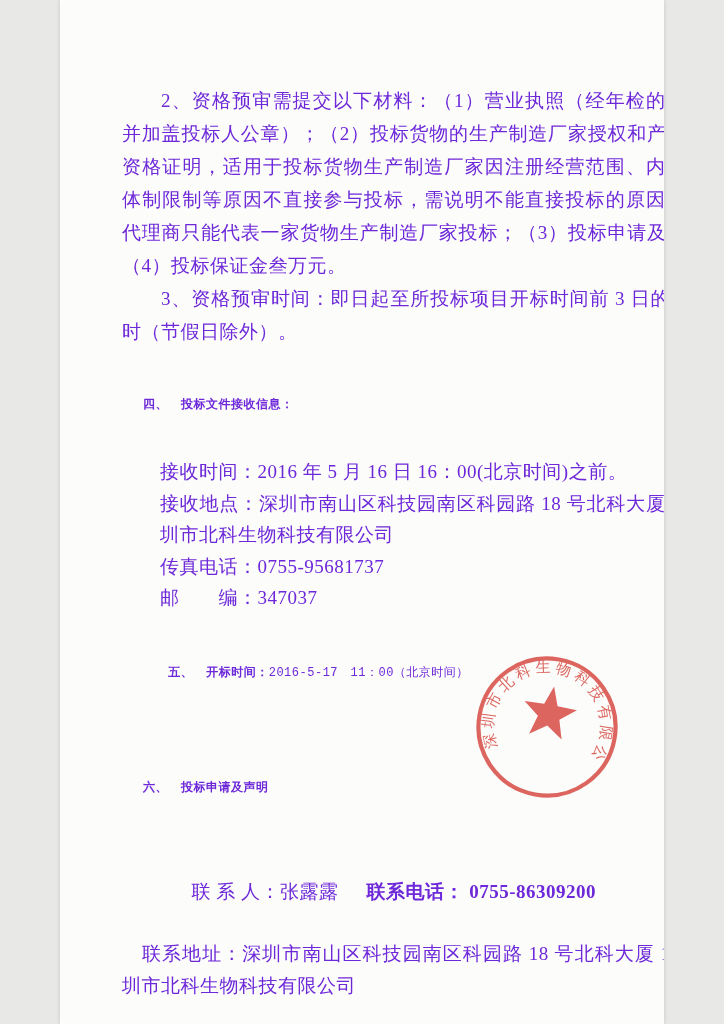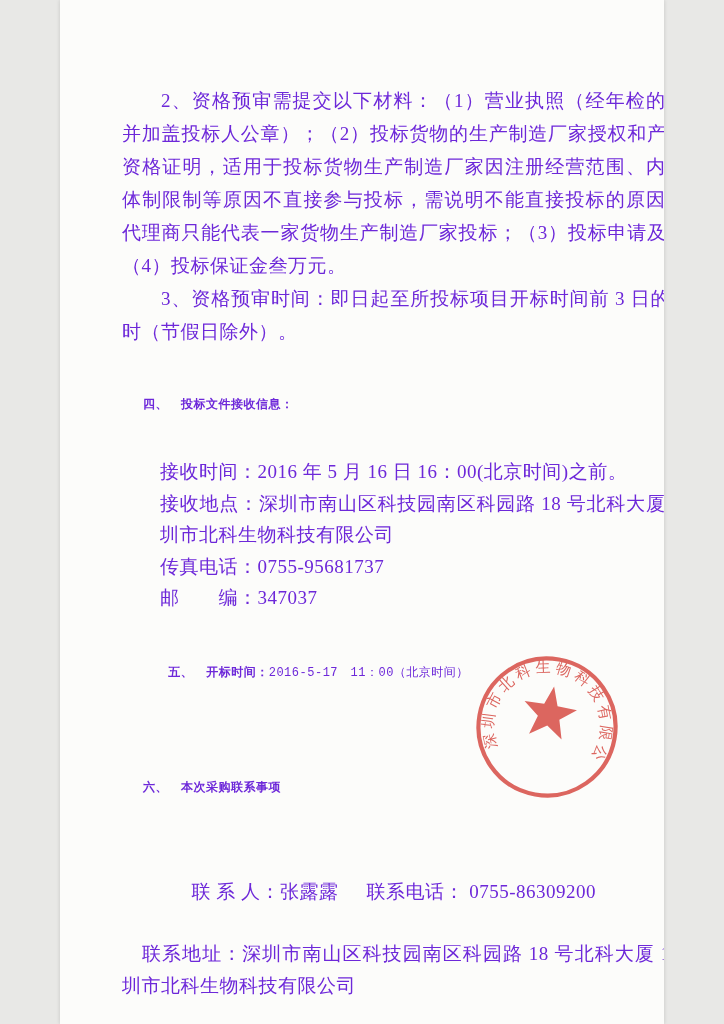--- a/index.html
+++ b/index.html
@@ -44,21 +44,21 @@
   .sub .line{white-space:normal;}
   .line-nowrap{white-space:pre-wrap;}
   .sec5{margin-top:14px;margin-bottom:0;font-family:Liberation Mono, monospace;}
   .sec6{margin-top:24px;margin-bottom:0;}
   .contact-line{
     margin-left:38px;
     margin-top:13px;
     line-height:31px;
     white-space:pre-wrap;
   }
-  .contact-line .phone{margin-left:28px;}
+  .contact-line .phone{margin-left:28px;font-weight:bold;}
   .para.addr{
     text-indent:20px;
     line-height:32px;
   }
   
   .seal{
     position:absolute;
     left:412px;top:652px;
     width:150px;height:150px;
     opacity:.82;
@@ -87,21 +87,21 @@
       <div class="line">接收地点：深圳市南山区科技园南区科园路 18 号北科大厦 9 楼深圳市北科生物科技有限公司</div>
       <div class="line line-nowrap">传真电话：0755-95681737</div>
       <div class="line line-nowrap">邮　　编：347037</div>
     </div>
 
     <div class="section-heading sec5">
       <span class="sec-num">五、</span><span class="sec-title">开标时间：</span><span class="sec-value">2016-5-17　11：00（北京时间）</span>
     </div>
 
     <div class="section-heading sec6">
-      <span class="sec-num">六、</span><span class="sec-title">本次采购联系事项</span>
+      <span class="sec-num">六、</span><span class="sec-title">投标申请及声明</span>
     </div>
 
     <div class="contact-line">
       <span>联 系 人：张露露</span><span class="phone">联系电话： 0755-86309200</span>
     </div>
 
     <p class="para addr">联系地址：深圳市南山区科技园南区科园路 18 号北科大厦 16 楼深圳市北科生物科技有限公司</p>
 
   </div>
 

